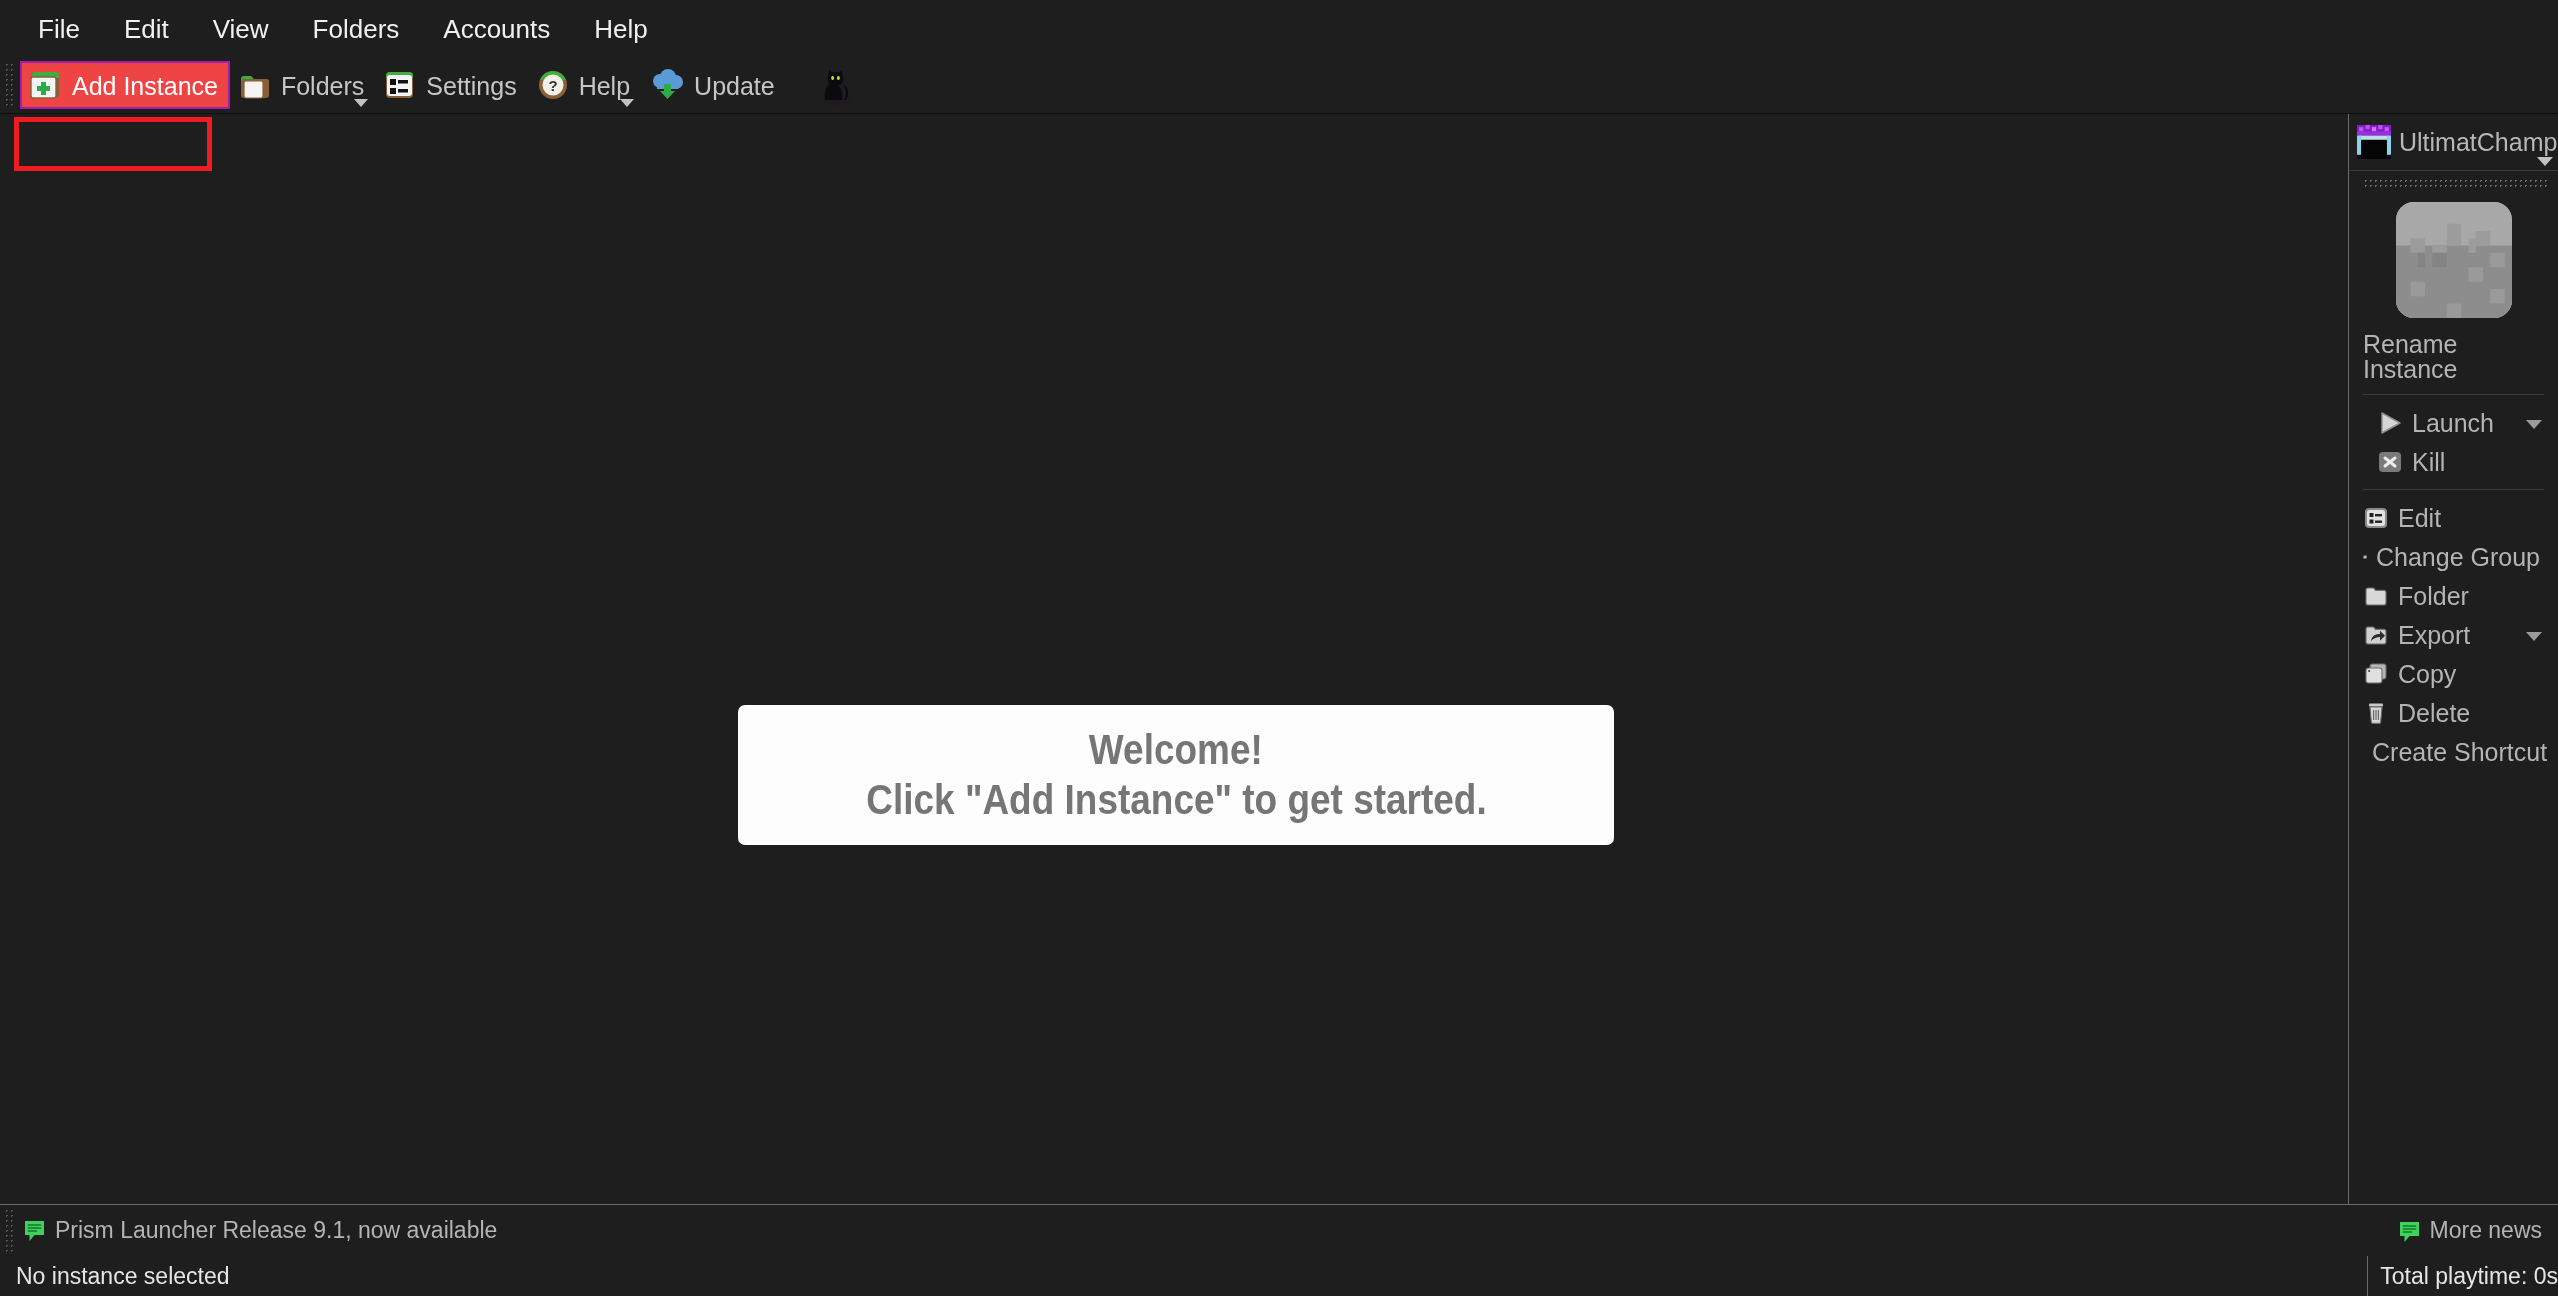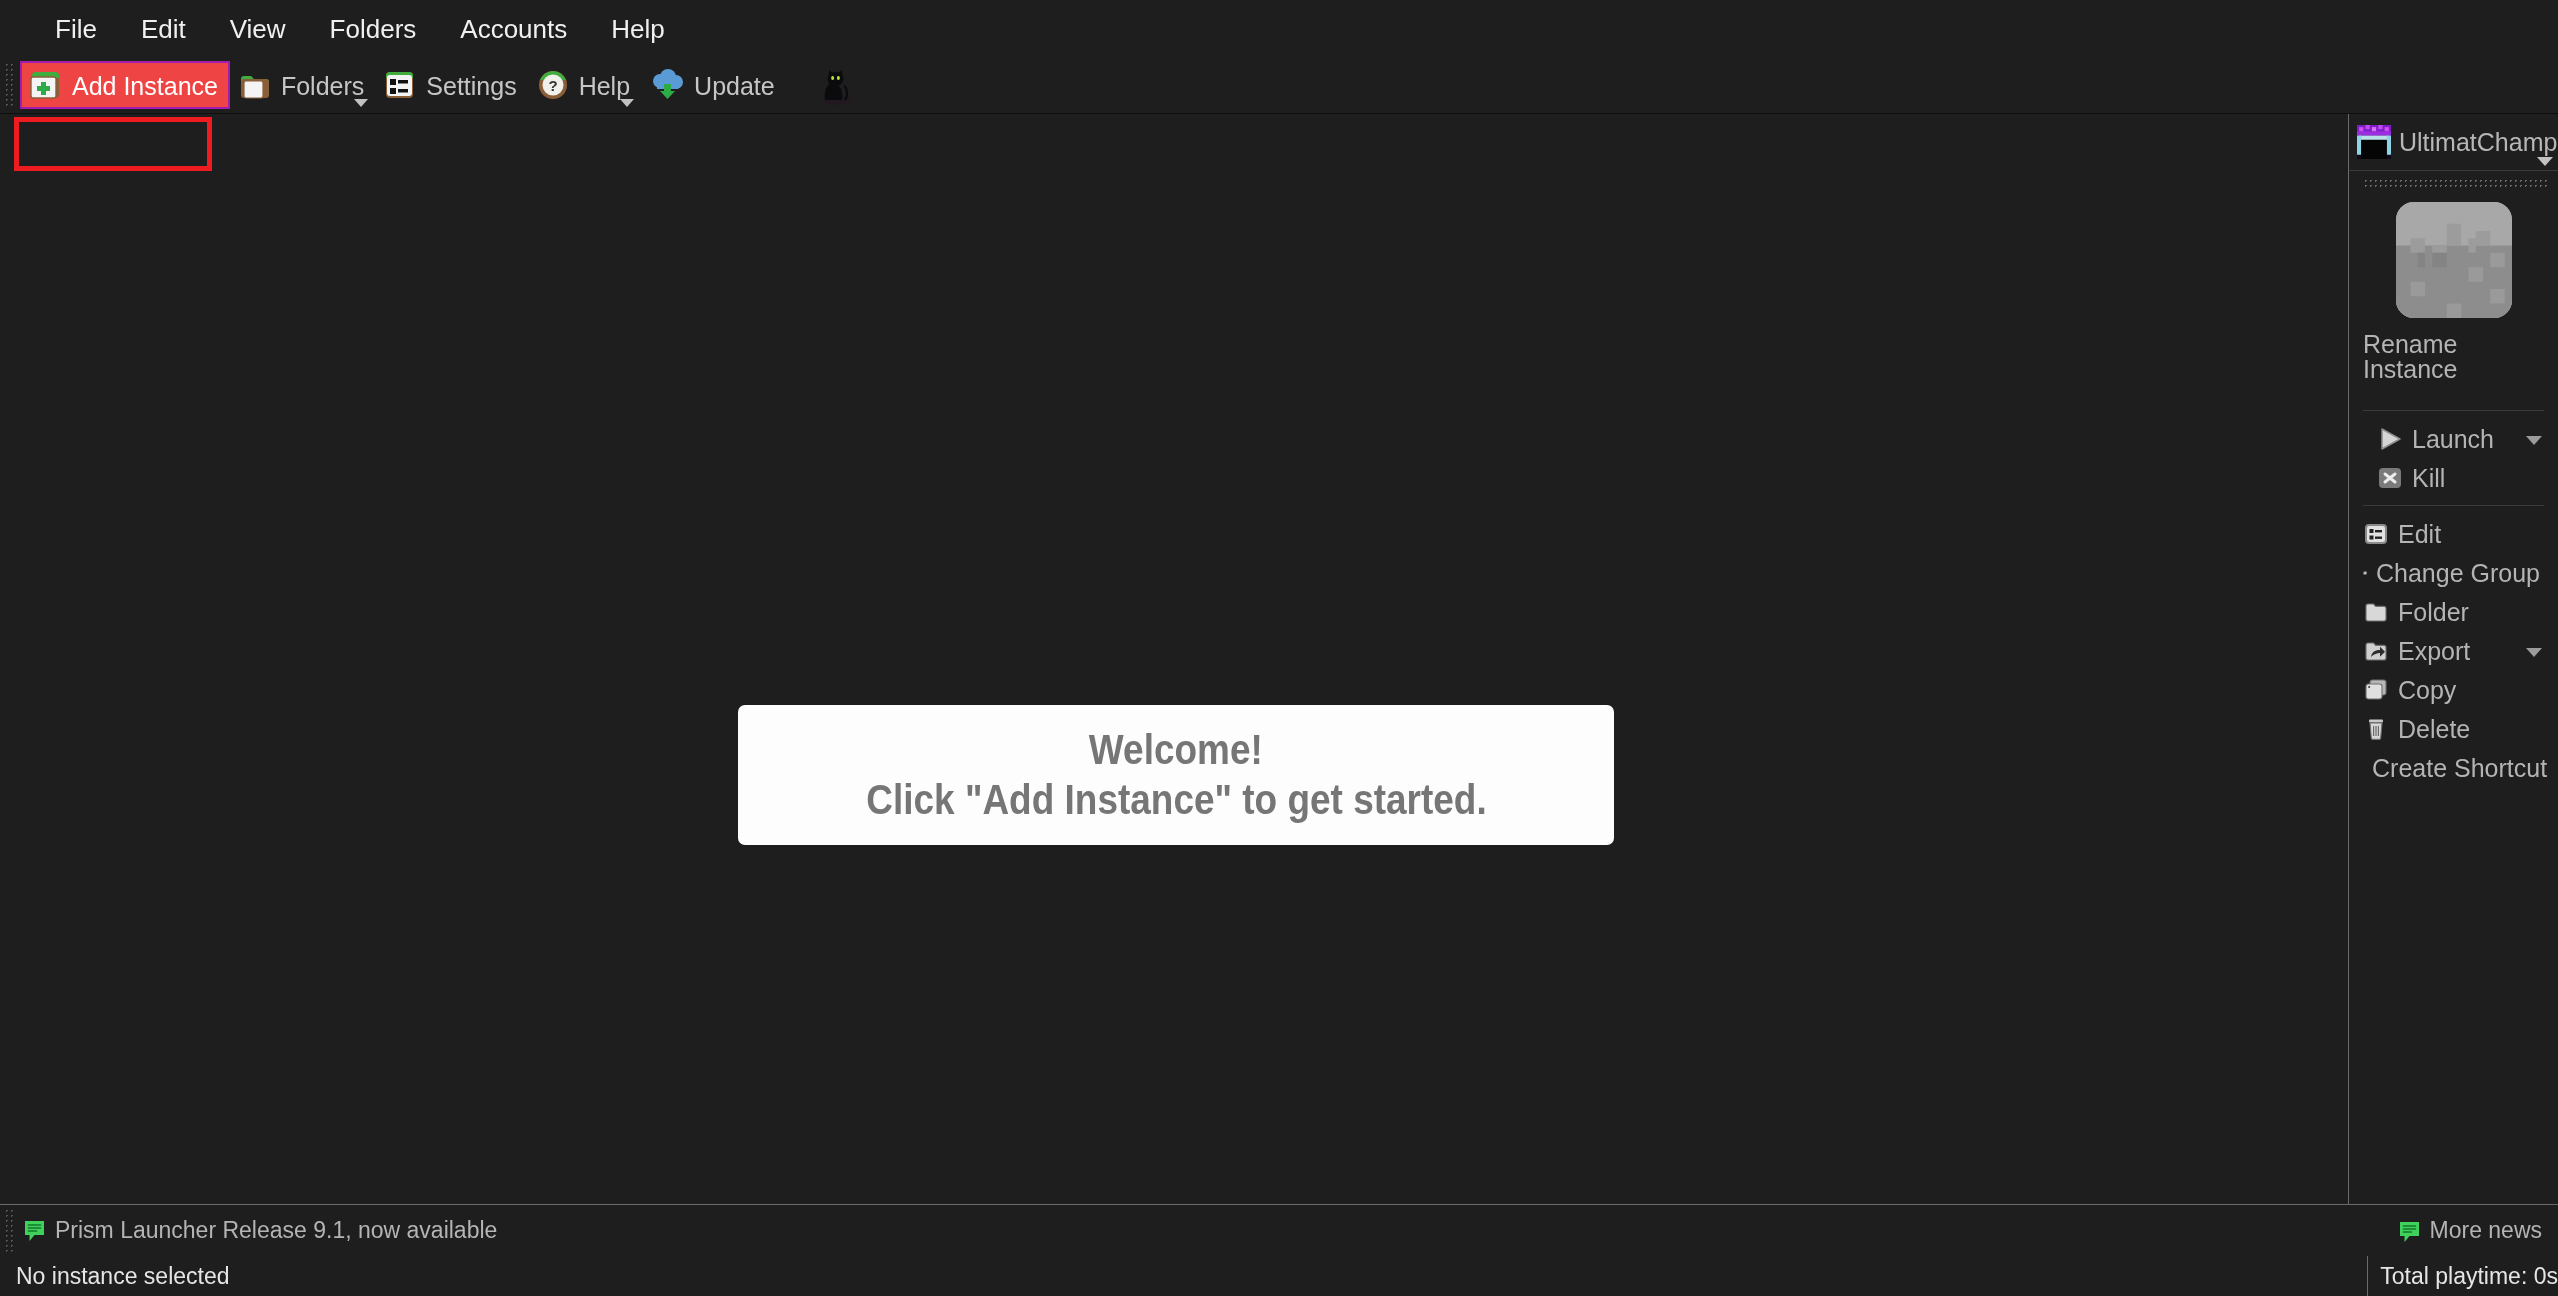--- a/index.html
+++ b/index.html
@@ -21,21 +21,21 @@
     flex-direction: column;
   }
 
   
   .menubar {
     height: 57px;
     flex: 0 0 57px;
     background: #1e1e1e;
     display: flex;
     align-items: center;
-    padding-left: 33px;
+    padding-left: 16px;
     color: #f2f2f2;
   }
   .menu-item {
     padding: 6px 22px;
     font-size: 26px;
     color: #f0f0f0;
     line-height: 1;
     white-space: nowrap;
     cursor: default;
   }
@@ -185,21 +185,21 @@
     background-image: radial-gradient(#6b6b6b 1px, transparent 1px);
     background-size: 5px 5px;
   }
 
   .instance-block {
     padding-top: 14px;
     display: flex;
     flex-direction: column;
     align-items: center;
     border-bottom: 1px solid #3a3a3a;
-    padding-bottom: 28px;
+    padding-bottom: 12px;
     margin: 0 14px 0 14px;
   }
   .instance-icon {
     width: 116px;
     height: 116px;
     border-radius: 18px;
     overflow: hidden;
     background: #adadad;
     display: block;
   }

